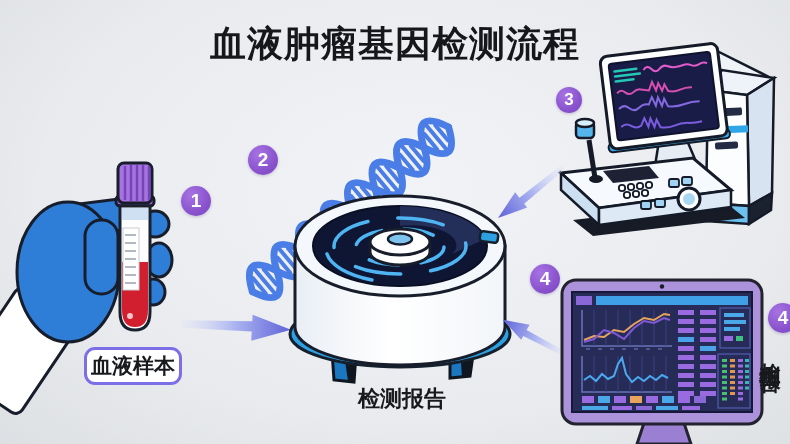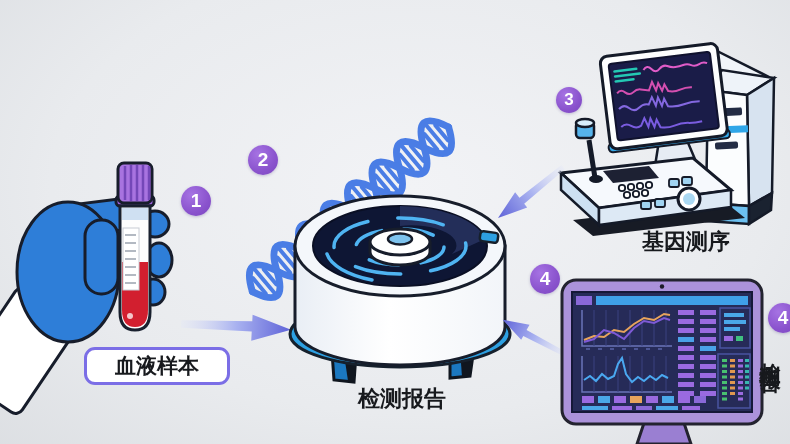--- a/index.html
+++ b/index.html
@@ -18,33 +18,34 @@
     color:#ffffff;display:flex;align-items:center;justify-content:center;
     font-weight:700;box-shadow:0 1px 3px rgba(60,40,120,.25);
   }
   .badge.b30{width:30px;height:30px;font-size:19px;}
   .badge.b26{width:26px;height:26px;font-size:17px;}
   .plain-label{
     position:absolute;font-weight:700;color:#17191d;font-size:22px;text-align:center;
   }
   .boxed-label{
     position:absolute;background:#ffffff;border:3px solid #7b6ee6;border-radius:11px;
-    padding:2px 28px;font-weight:700;color:#17191d;font-size:21px;white-space:nowrap;
+    padding:2px 4px;font-weight:700;color:#17191d;font-size:21px;white-space:nowrap;
   }
   .vertical-label{
     position:absolute;writing-mode:vertical-rl;text-orientation:upright;
     font-weight:700;color:#17191d;font-size:21px;letter-spacing:3px;
   }
   svg{position:absolute;overflow:visible;}
 </style>
 </head>
 <body>
 
 <div class="stage">
 
+  <div class="title">血液肿瘤基因检测流程</div>
 
   <svg style="left:222px;top:176px;width:260px;height:64px;transform:rotate(-40deg);transform-origin:center;" viewBox="0 0 260 64" fill="none">
     <g stroke="#4a7de5" stroke-linecap="round">
       <g stroke-width="4">
         <path d="M9,22 L9,42"></path>
           <path d="M16,16 L16,48"></path>
           <path d="M23,22 L23,42"></path>
         <path d="M41,22 L41,42"></path>
           <path d="M48,16 L48,48"></path>
           <path d="M55,22 L55,42"></path>
@@ -377,16 +378,15 @@
   </svg>
 
   <div class="badge b30" style="left:181px;top:186px;">1</div>
   <div class="badge b30" style="left:248px;top:145px;">2</div>
   <div class="badge b26" style="left:556px;top:87px;">3</div>
   <div class="badge b30" style="left:530px;top:264px;">4</div>
   <div class="badge b30" style="left:768px;top:303px;">4</div>
 
   <div class="boxed-label" style="left:84px;top:347px;">血液样本</div>
   <div class="plain-label" style="left:327px;top:384px;width:150px;">检测报告</div>
-  <div class="plain-label" style="left:611px;top:227px;width:150px;">基因测序</div>
   <div class="vertical-label" style="left:756px;top:346px;height:98px;">检测报告</div>
 
 </div>
 
 </body></html>

